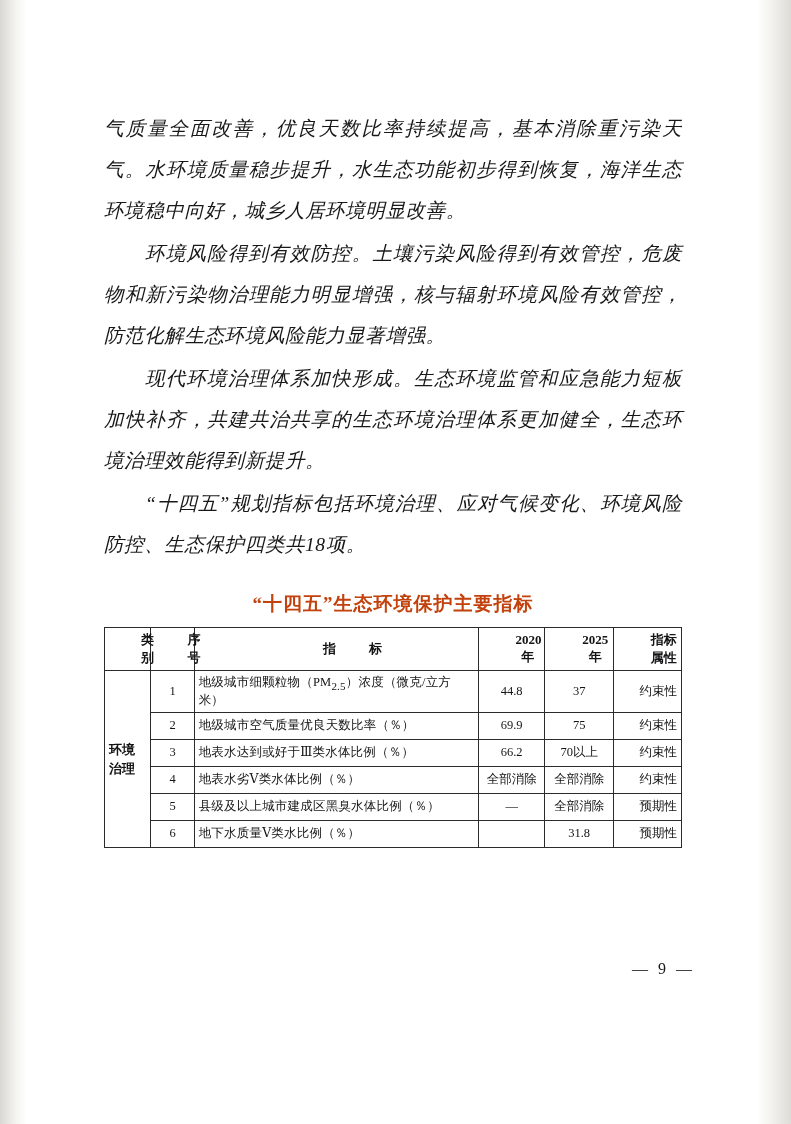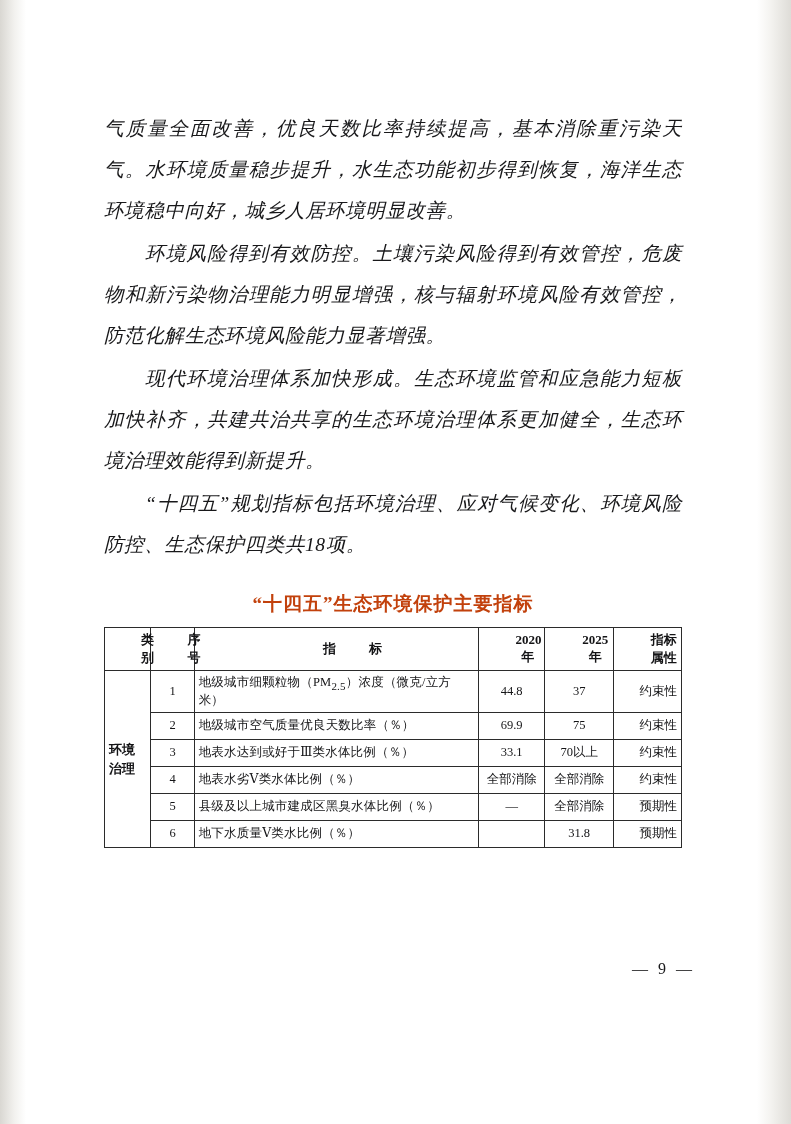--- a/index.html
+++ b/index.html
@@ -154,21 +154,21 @@
         <tr>
           <td class="no">2</td>
           <td class="ind">地级城市空气质量优良天数比率（％）</td>
           <td class="num">69.9</td>
           <td class="num">75</td>
           <td class="attr">约束性</td>
         </tr>
         <tr>
           <td class="no">3</td>
           <td class="ind">地表水达到或好于Ⅲ类水体比例（％）</td>
-          <td class="num">33.1</td>
+          <td class="num">66.2</td>
           <td class="num">70以上</td>
           <td class="attr">约束性</td>
         </tr>
         <tr>
           <td class="no">4</td>
           <td class="ind">地表水劣Ⅴ类水体比例（％）</td>
           <td class="num">全部消除</td>
           <td class="num">全部消除</td>
           <td class="attr">约束性</td>
         </tr>

